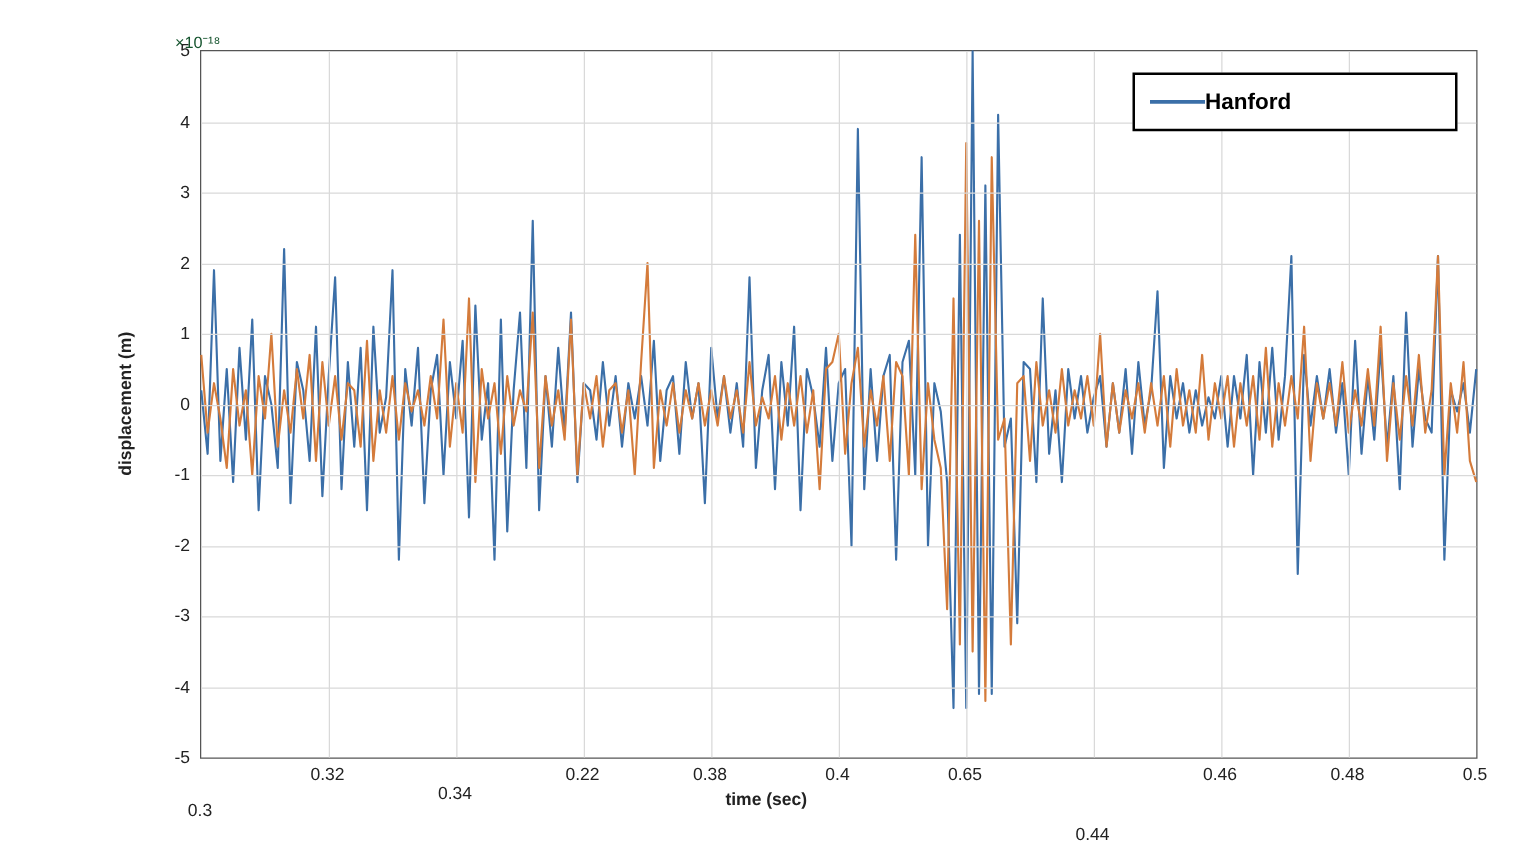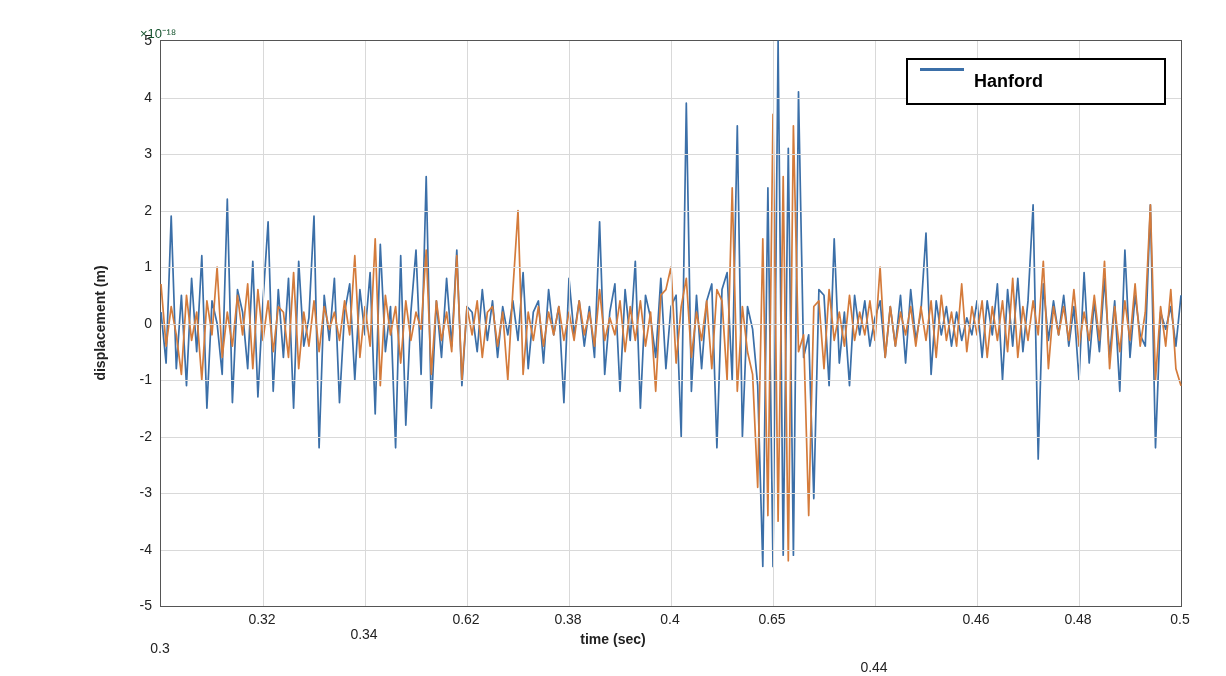--- a/index.html
+++ b/index.html
@@ -70,21 +70,21 @@
     overflow: visible;
   }
   .legend {
     position: absolute;
     background: #ffffff;
     border: 2px solid #000000;
     padding: 8px 14px 8px 12px;
   }
   .legend-row {
     display: flex;
-    gap: 10px;
+    align-items: center;
     font-size: 18px;
     font-weight: bold;
     color: #000;
     line-height: 1.5;
   }
   .legend-swatch {
     width: 44px;
     height: 3px;
   }
 </style>
@@ -129,21 +129,21 @@
   <div class="legend" id="legend" style="right: 60px; top: 58px; width: 230px;">
       <div class="legend-row">
         <div class="legend-swatch" style="background: rgb(59, 111, 168);"></div>
         <span>Hanford</span>
       </div>
     </div>
 
 <div class="tick-label x" style="left: 160px; top: 605px; margin-top: 29px;">0.3</div>
     <div class="tick-label x" style="left: 262px; top: 605px;">0.32</div>
     <div class="tick-label x" style="left: 364px; top: 620px;">0.34</div>
-    <div class="tick-label x" style="left: 466px; top: 605px;">0.62</div>
+    <div class="tick-label x" style="left: 466px; top: 605px;">0.22</div>
     <div class="tick-label x" style="left: 568px; top: 605px;">0.38</div>
     <div class="tick-label x" style="left: 670px; top: 605px;">0.4</div>
     <div class="tick-label x" style="left: 772px; top: 605px;">0.65</div>
     <div class="tick-label x" style="left: 874px; top: 605px; margin-top: 48px;">0.44</div>
     <div class="tick-label x" style="left: 976px; top: 605px;">0.46</div>
     <div class="tick-label x" style="left: 1078px; top: 605px;">0.48</div>
     <div class="tick-label x" style="left: 1180px; top: 605px;">0.5</div>
     <div class="tick-label y" style="left: 160px; top: 605px;">-5</div>
     <div class="tick-label y" style="left: 160px; top: 548.5px;">-4</div>
     <div class="tick-label y" style="left: 160px; top: 492px;">-3</div>

